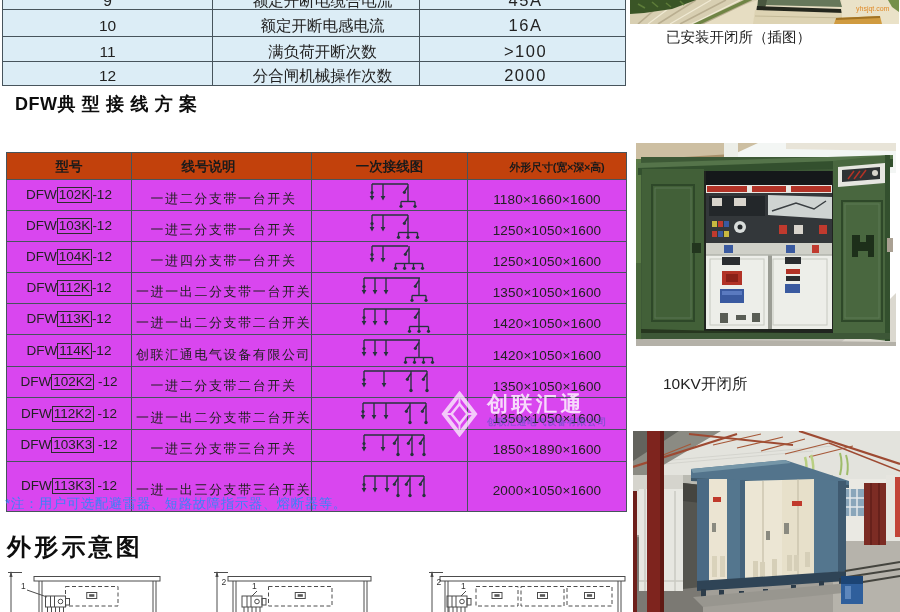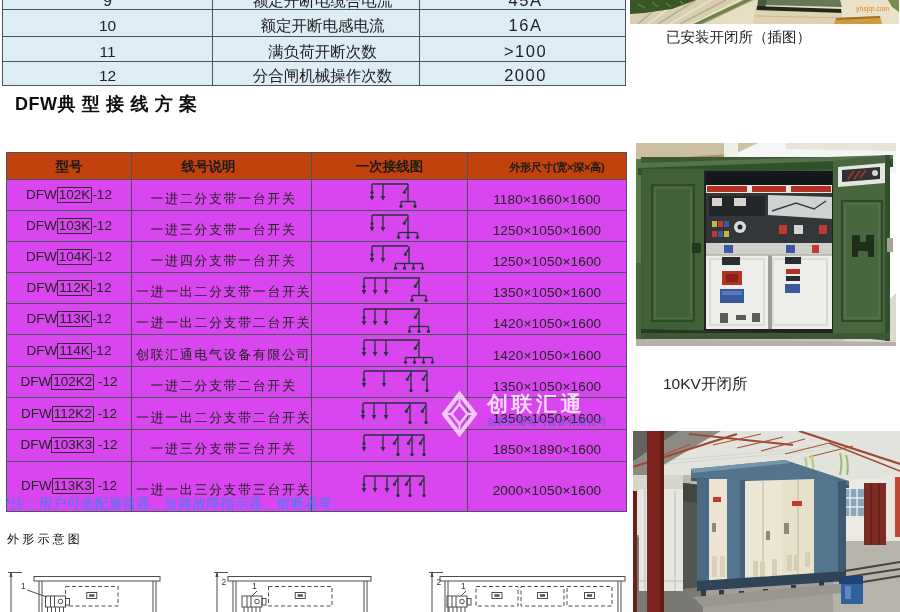--- a/index.html
+++ b/index.html
@@ -342,21 +342,21 @@
             </svg>
           </td>
           <td class="dim">2000×1050×1600</td>
         </tr>
 </tbody>
     </table>
 </div>
 
 <div class="abs" style="left:5px;top:495px;font-size:13.5px;color:#3b82f6;letter-spacing:0.5px;">*注：用户可选配避雷器、短路故障指示器、熔断器等。</div>
 
-<div class="abs" style="left:7px;top:531px;font-size:12px;font-weight:normal;color:#0d0d0d;letter-spacing:3.2px;">外形示意图</div>
+<div class="abs" style="left:7px;top:531px;font-size:24px;font-weight:bold;color:#0d0d0d;letter-spacing:3.2px;">外形示意图</div>
 
 <div class="abs" style="left:0;top:560px;">
     <svg width="640" height="52" viewBox="0 560 640 52" style="display:block">
       <g>
         <path stroke="#4c4c4c" stroke-width="1" fill="none" d="M11 572V612"></path>
         <path fill="#4c4c4c" stroke="none" d="M9.4 577l1.6-6 1.6 6z"></path>
         <path stroke="#4c4c4c" stroke-width="1" fill="none" d="M8 572.5H22"></path>
         <rect stroke="#4c4c4c" stroke-width="1" fill="none" x="34" y="576.5" width="126" height="4.5"></rect>
         <path stroke="#4c4c4c" stroke-width="1" fill="none" d="M39 581V612M42 581V612M153 581V612M156 581V612"></path>
         <text font-size="8.5" fill="#333" font-family="Liberation Sans, sans-serif" x="21" y="589">1</text>

